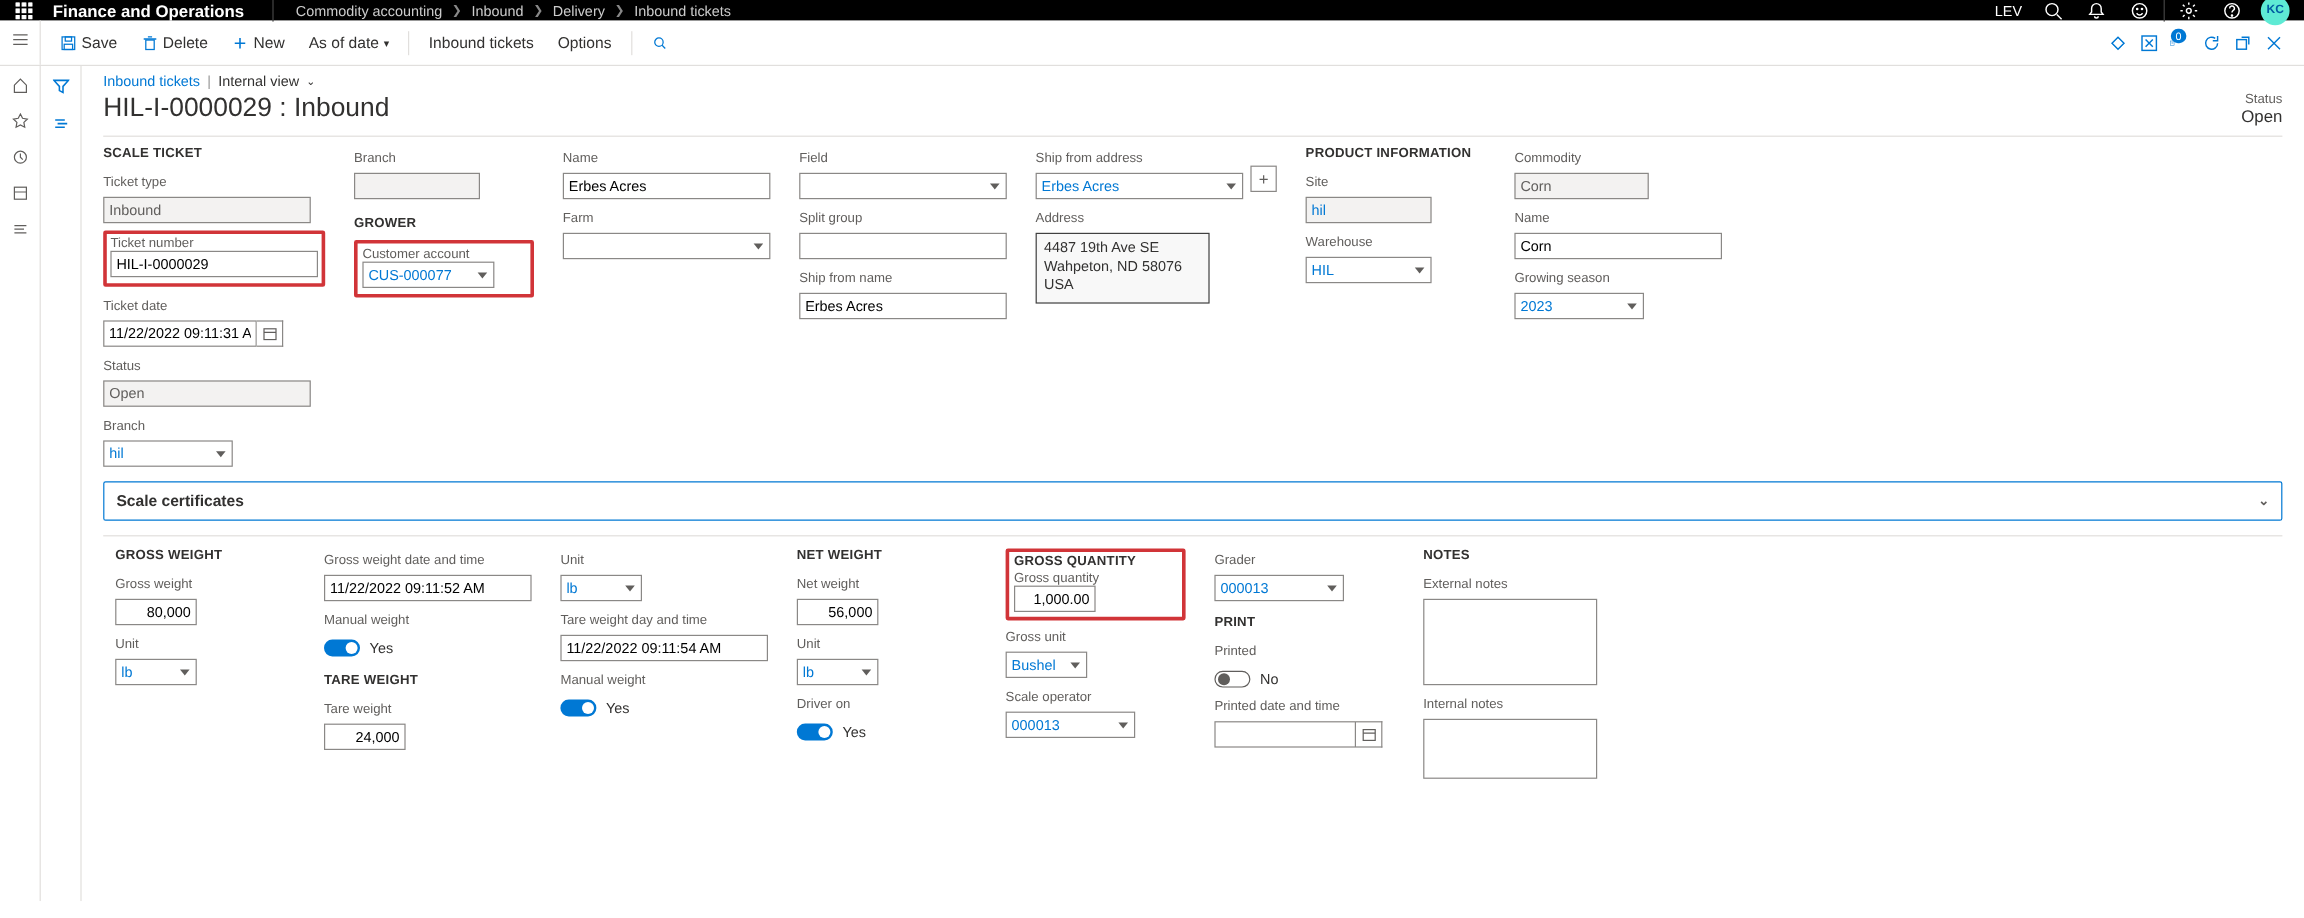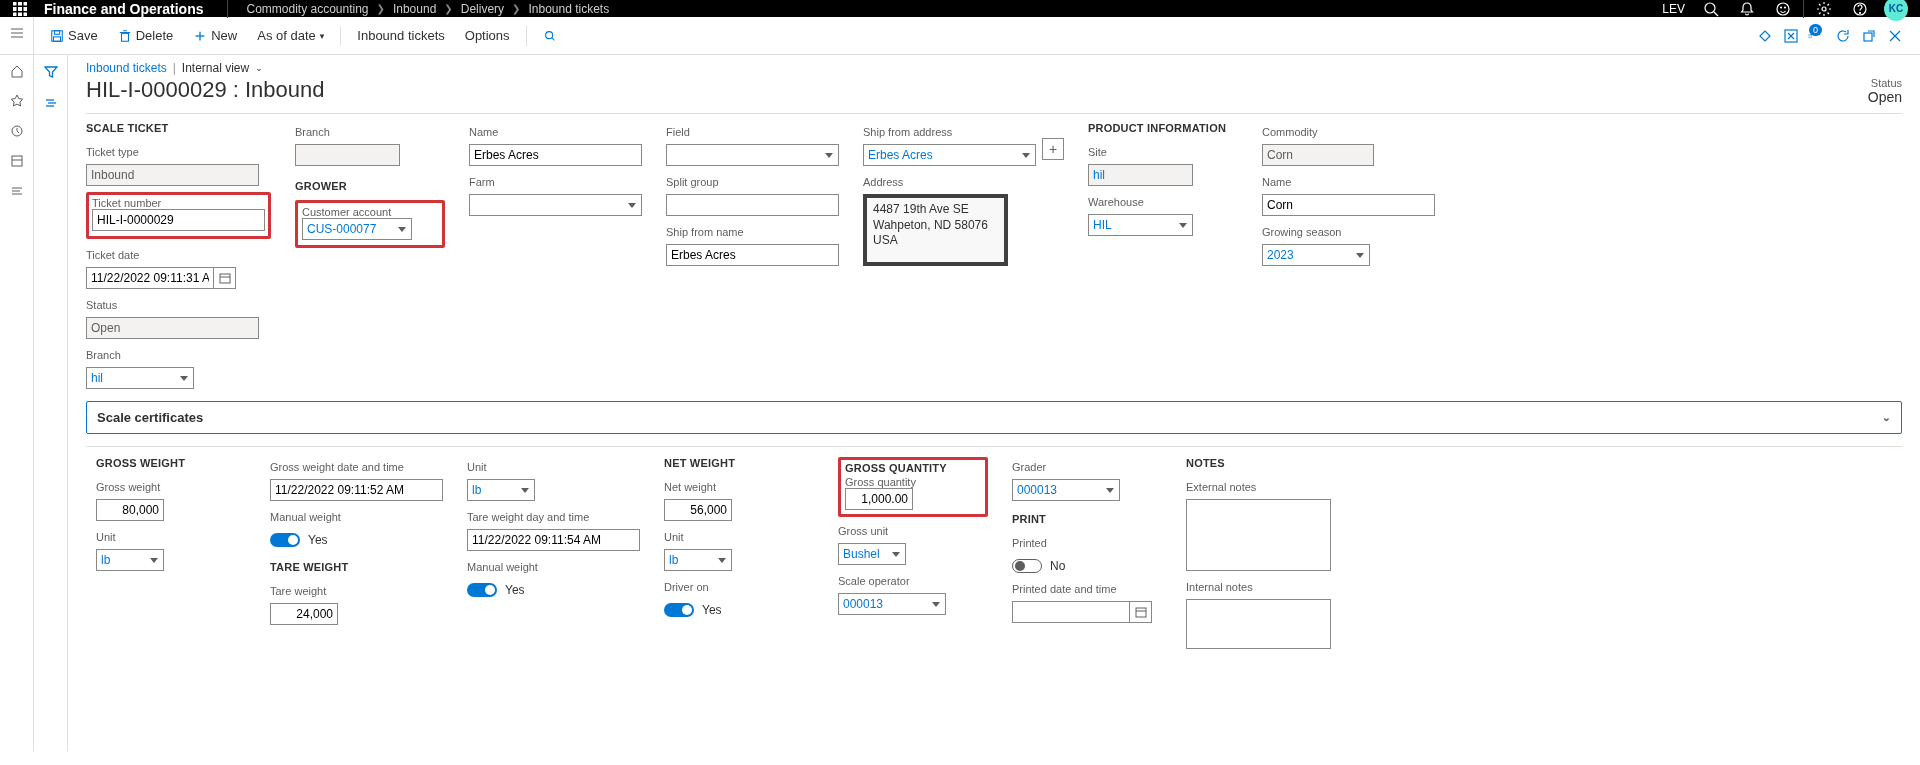--- a/index.html
+++ b/index.html
@@ -55,21 +55,21 @@
 .section-head { font-size:11px; font-weight:700; letter-spacing:0.2px; color:#323130; margin-bottom:2px;}
 .fld-lbl { font-size:11px; color:#605e5c; margin-top:4px;}
 .fld-input { border:1px solid #8a8886; height:22px; padding:2px 4px; font-size:12px; background:#fff; width:173px;}
 .fld-input.readonly { background:#f3f2f1; color:#605e5c;}
 .fld-input.link { color:#0078d4;}
 .fld-select { position:relative;}
 .fld-select .fld-input { padding-right:18px;}
 .fld-select::after { content:""; position:absolute; right:6px; top:9px; width:0; height:0; border-left:4px solid transparent; border-right:4px solid transparent; border-top:5px solid #605e5c; pointer-events:none;}
 .fld-date { display:flex;}
 .fld-date .cal { width:22px; height:22px; border:1px solid #8a8886; border-left:none; display:flex; align-items:center; justify-content:center; background:#fff; cursor:pointer;}
-.fld-addr { width:145px; height:72px; border:4px solid #404040; background:#f8f8f8; padding:4px 6px; font-size:12px; line-height:1.3;}
+.fld-addr { width:145px; height:59px; border:1px solid #404040; background:#f8f8f8; padding:4px 6px; font-size:12px; line-height:1.3;}
 .fld-textarea { width:145px; height:72px; border:1px solid #8a8886; resize:none; font-size:12px; padding:4px;}
 .plus-btn { width:22px; height:22px; border:1px solid #8a8886; display:flex; align-items:center; justify-content:center; cursor:pointer; font-size:14px; color:#605e5c; align-self:flex-start;}
 
 .fasttab { border:1px solid #c8c6c4; border-radius:2px; margin-top:12px; }
 .fasttab-head { padding:8px 10px; font-size:13px; font-weight:600; cursor:pointer; display:flex; align-items:center; justify-content:space-between;}
 .fasttab-head .chev { font-size:11px; color:#605e5c;}
 .fasttab.selected { border:1px solid #0078d4;}
 .fasttab-body { padding:10px; border-top:1px solid #e1dfdd;}
 
 .toggle { width:30px; height:14px; border-radius:7px; background:#0078d4; position:relative; display:inline-block; vertical-align:middle; cursor:pointer;}

